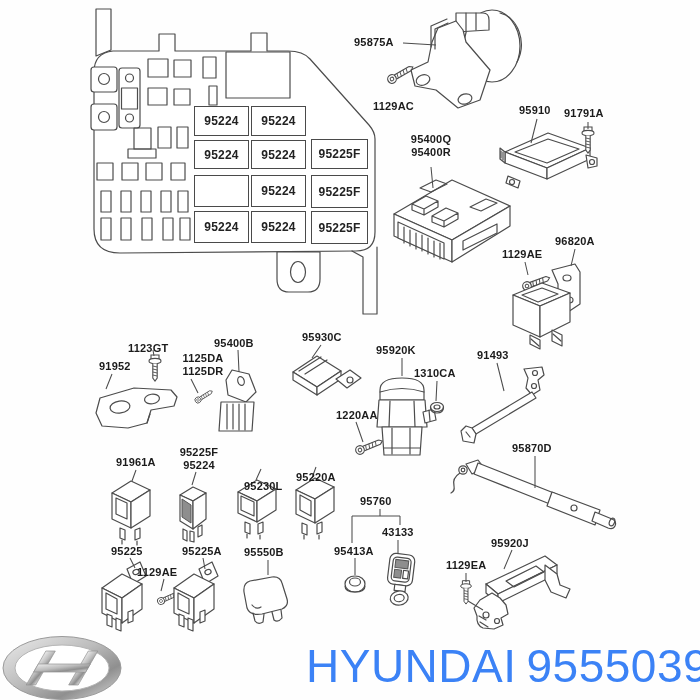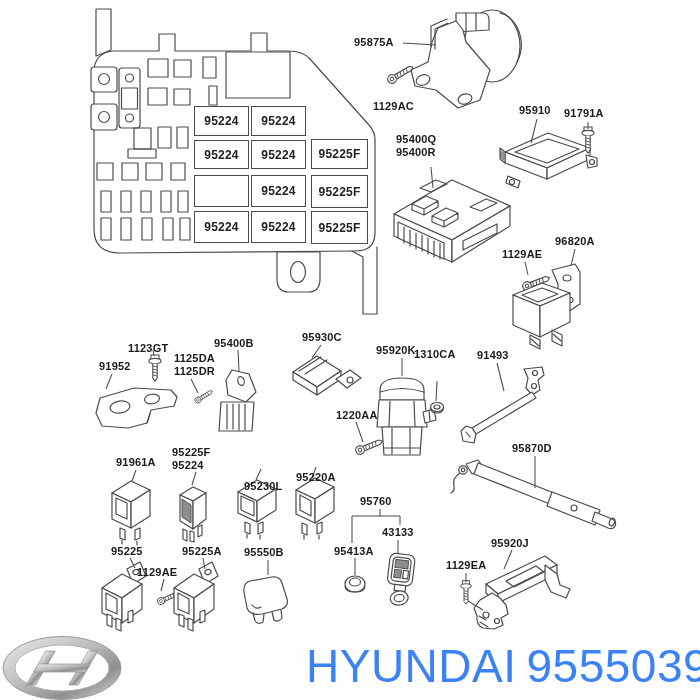--- a/index.html
+++ b/index.html
@@ -9,21 +9,21 @@
   }
   svg.art { position:absolute; left:0; top:0; }
   .ln  { stroke:#4c4c4c; stroke-width:1.2; fill:none; stroke-linejoin:round; stroke-linecap:round; }
   .f   { stroke:#4c4c4c; stroke-width:1.2; fill:#ffffff; stroke-linejoin:round; stroke-linecap:round; }
   .dk  { stroke:#555555; stroke-width:1; fill:#8e8e8e; }
   .leader { stroke:#4c4c4c; stroke-width:1.05; fill:none; }
   .callout {
     position:absolute; font-size:11px; font-weight:700; color:#1b1b1b;
     letter-spacing:0.2px; white-space:nowrap; line-height:13px;
   }
-  .callout.center { }
+  .callout.center { text-align:center; }
   .fuse-cell {
     position:absolute; border:1.6px solid #4a4a4a; background:#ffffff;
     display:flex; align-items:center; justify-content:center;
     font-size:12px; font-weight:700; color:#222; letter-spacing:0.2px;
   }
   .footer-text {
     position:absolute; left:306px; top:643px; font-size:46px; font-weight:400;
     color:#3b82f6; letter-spacing:0.5px; line-height:1; white-space:nowrap;
   }
   .footer-text .num { margin-left:10px; }
@@ -383,21 +383,21 @@
   <div class="callout" style="left:555px;top:235px">96820A</div>
   <div class="callout" style="left:128px;top:342px">1123GT</div>
   <div class="callout" style="left:99px;top:360px">91952</div>
   <div class="callout center" style="left:174px;top:352px;width:58px">
     <div>1125DA</div>
     <div>1125DR</div>
   </div>
   <div class="callout" style="left:214px;top:337px">95400B</div>
   <div class="callout" style="left:302px;top:331px">95930C</div>
   <div class="callout" style="left:376px;top:344px">95920K</div>
-  <div class="callout" style="left:414px;top:348px">1310CA</div>
+  <div class="callout" style="left:414px;top:367px">1310CA</div>
   <div class="callout" style="left:477px;top:349px">91493</div>
   <div class="callout" style="left:336px;top:409px">1220AA</div>
   <div class="callout" style="left:512px;top:442px">95870D</div>
   <div class="callout" style="left:116px;top:456px">91961A</div>
   <div class="callout center" style="left:172px;top:446px;width:54px">
     <div>95225F</div>
     <div>95224</div>
   </div>
   <div class="callout" style="left:244px;top:480px">95230L</div>
   <div class="callout" style="left:296px;top:471px">95220A</div>

